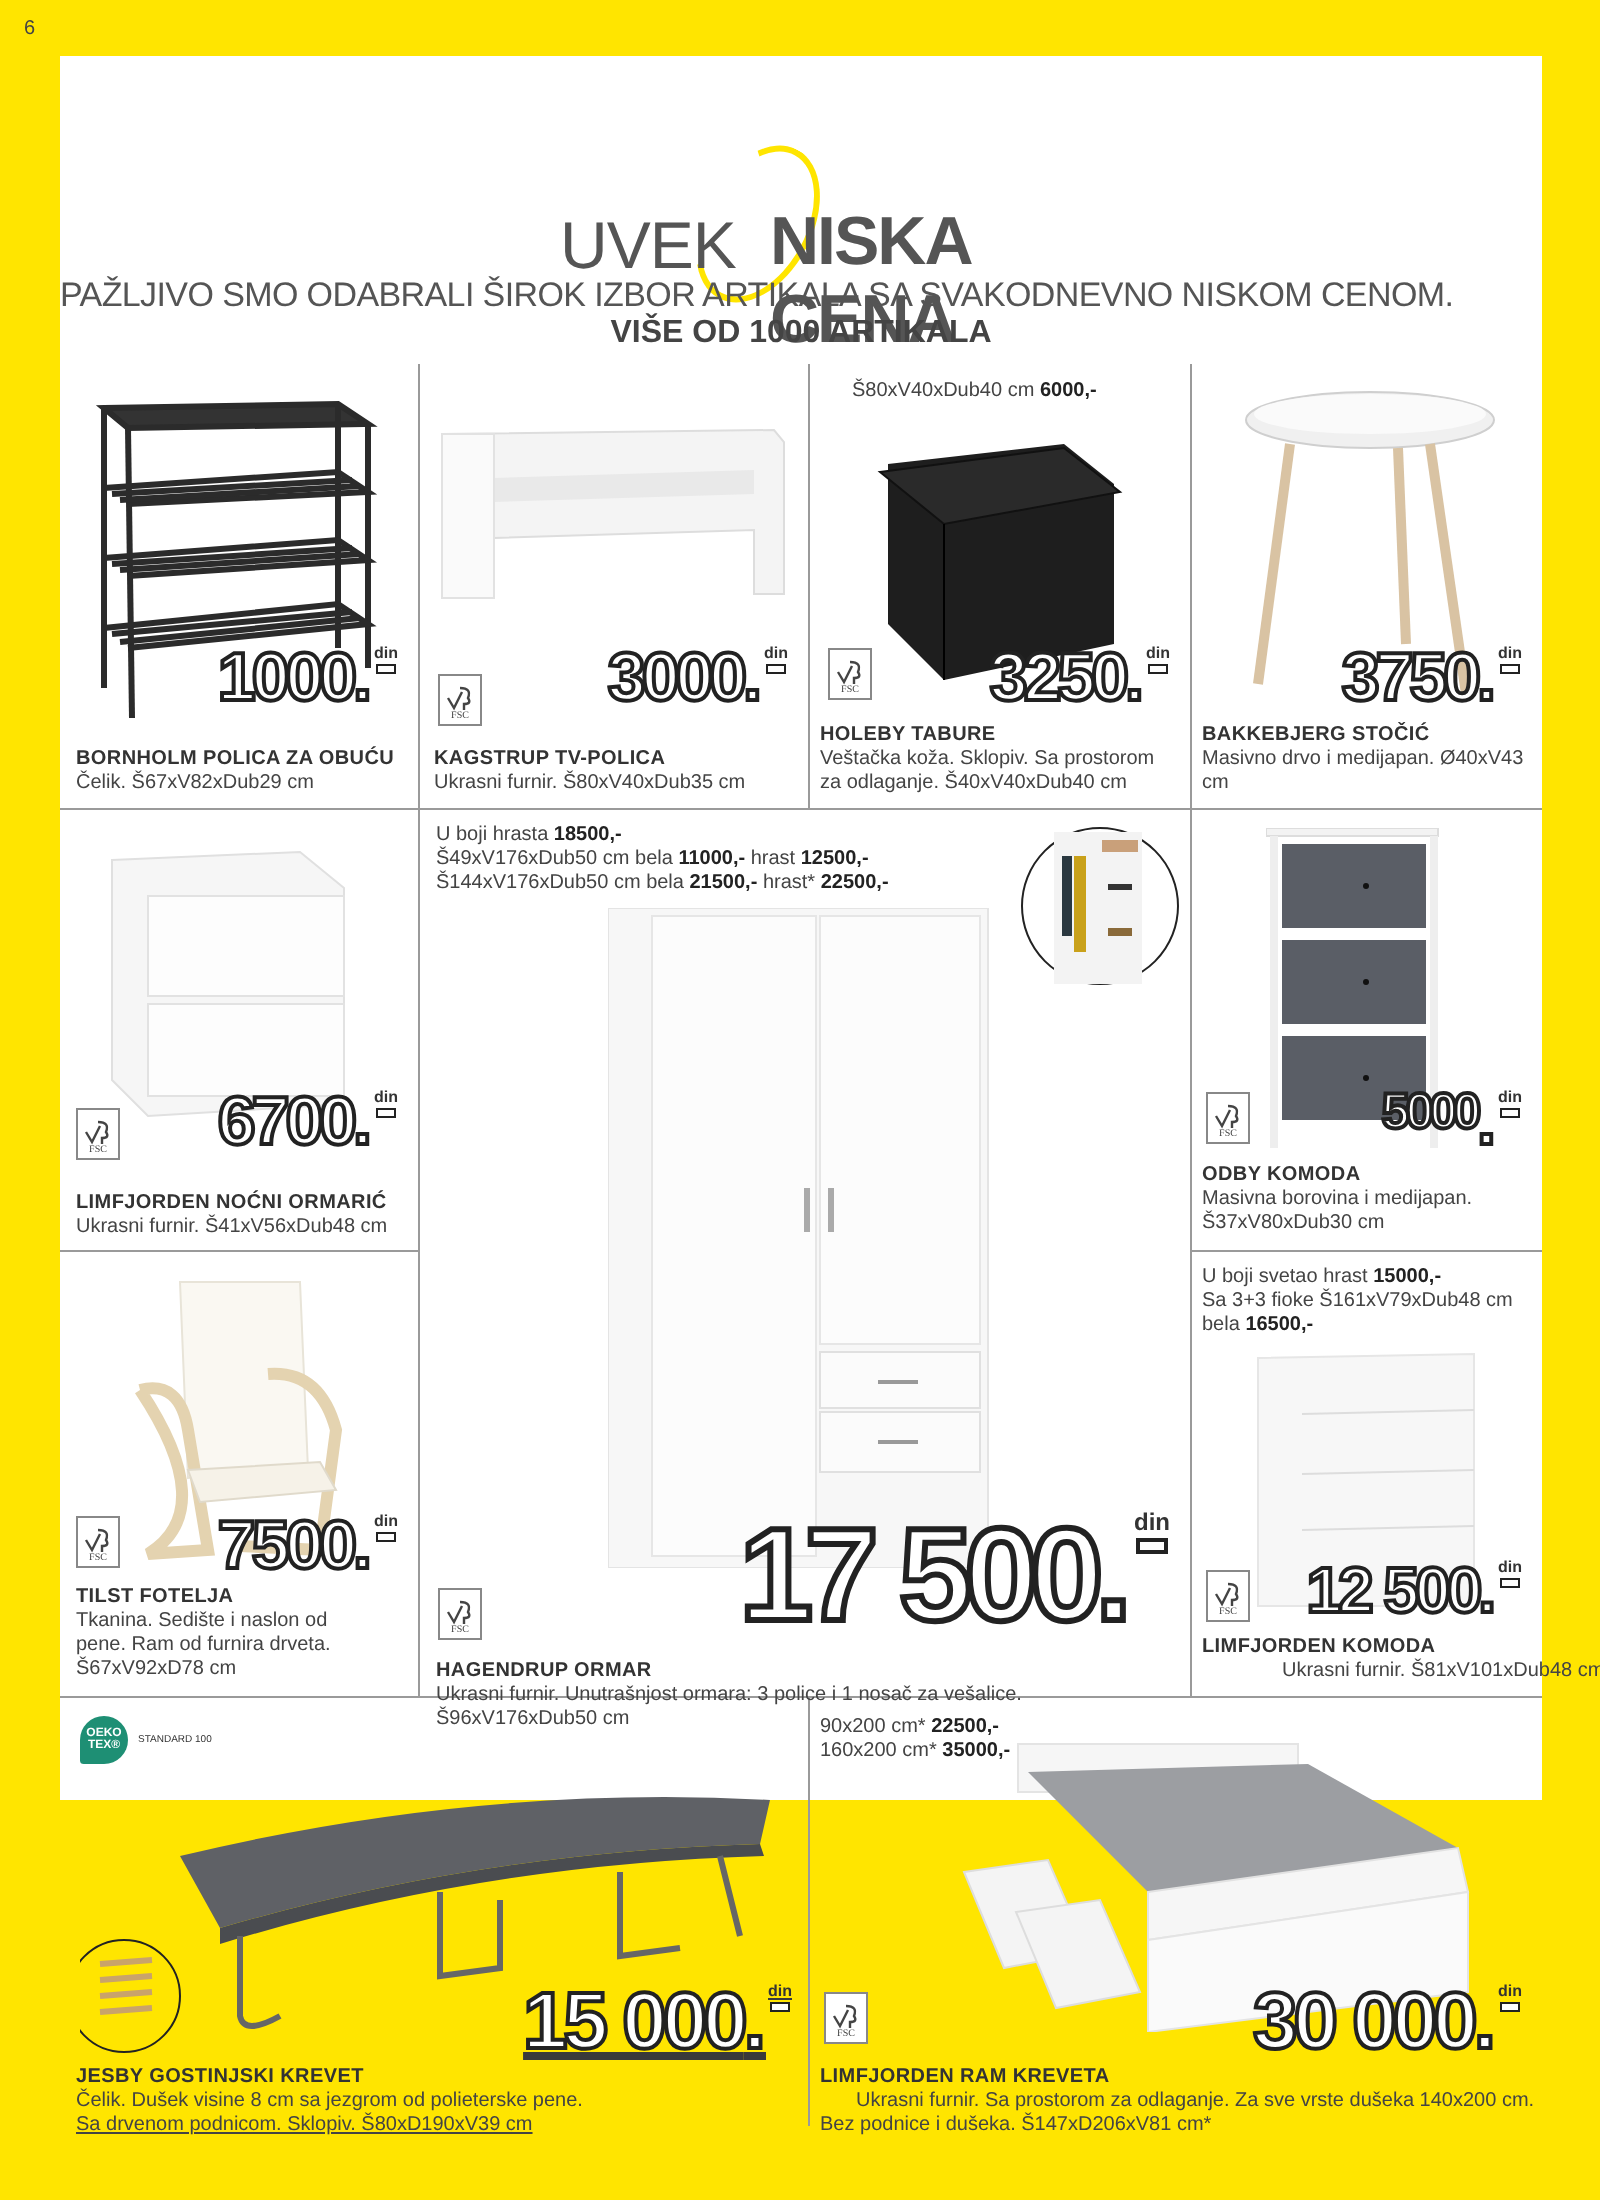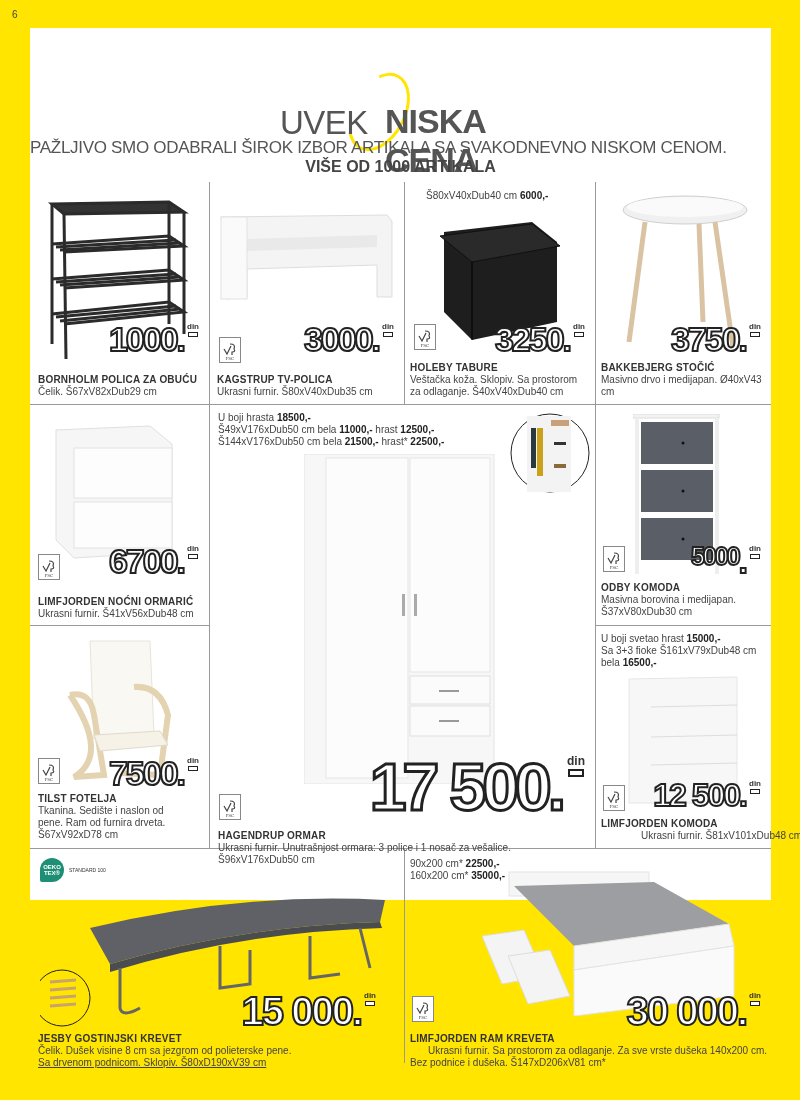--- a/index.html
+++ b/index.html
@@ -325,21 +325,21 @@
         <path d="M320 40 L330 80"></path>
       </g>
       <circle cx="22" cy="110" r="28" fill="none" stroke="#222"></circle>
       <g stroke="#c9a36a" stroke-width="3">
           <line x1="10" y1="94" x2="36" y2="92"></line>
           <line x1="10" y1="102" x2="36" y2="100"></line>
           <line x1="10" y1="110" x2="36" y2="108"></line>
           <line x1="10" y1="118" x2="36" y2="116"></line>
         </g>
     </svg>
-    <div class="price" style="right:28px; top:143px;">
+    <div class="price" style="right:8px; top:143px;text-decoration:underline;">
       <span class="num" style="font-size:40px;">15 000</span>
       <span class="dot" style="font-size:40px;">.</span>
       <span class="suffix">
           <span class="din">din</span>
           <span class="dash"></span>
         </span>
     </div>
     <div class="pname" style="left:8px; top:185px;">JESBY GOSTINJSKI KREVET</div>
     <div class="pdesc" style="left:8px; top:197px; white-space:nowrap;">Čelik. Dušek visine 8 cm sa jezgrom od polieterske pene.</div>
     <div class="pdesc" style="left:8px; top:209px; white-space:nowrap;text-decoration:underline;">Sa drvenom podnicom. Sklopiv. Š80xD190xV39 cm</div>

